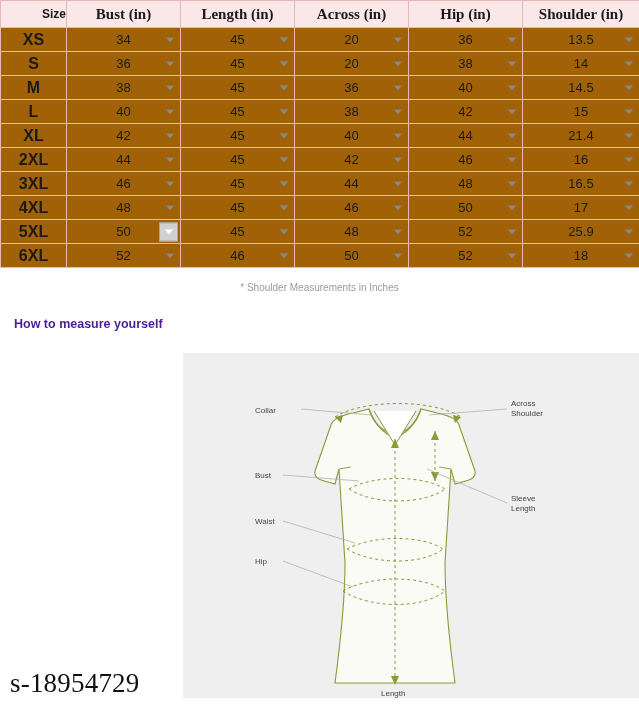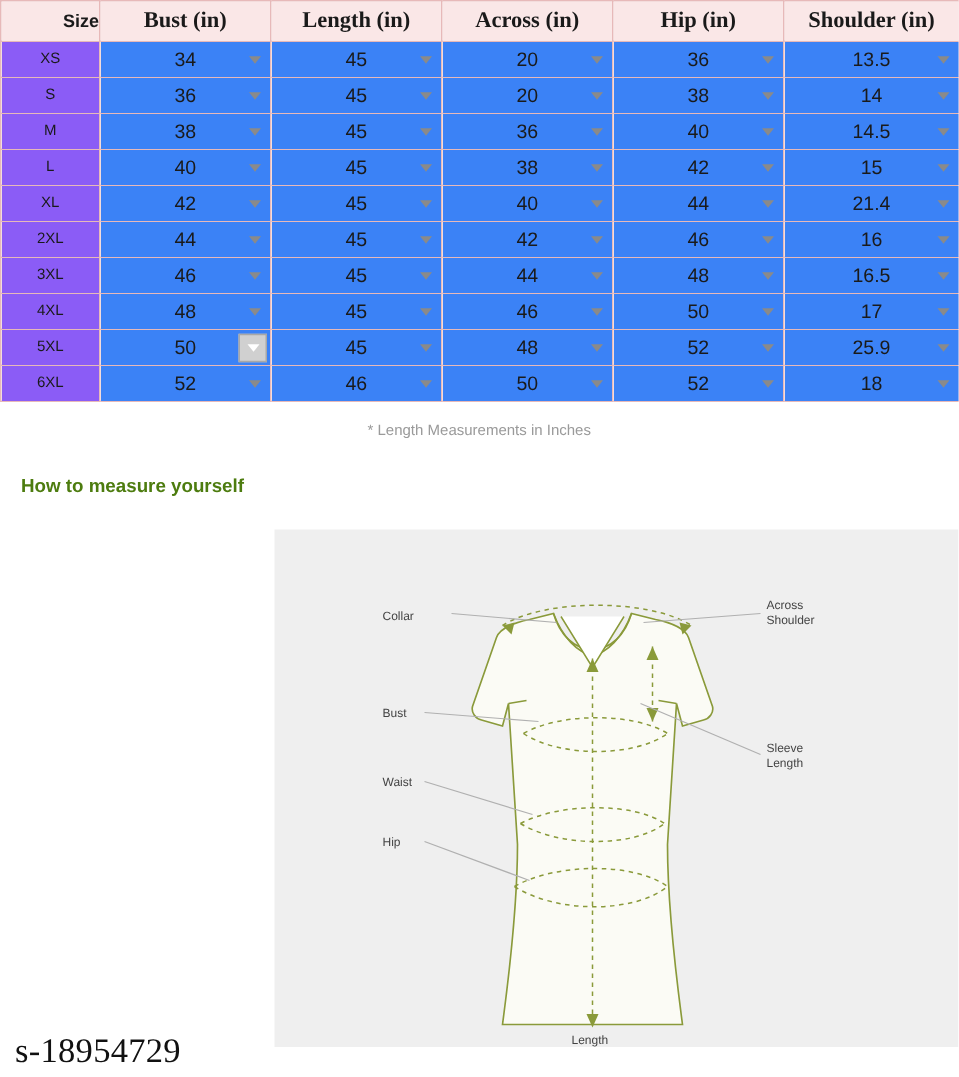--- a/index.html
+++ b/index.html
@@ -41,26 +41,26 @@
     height: 26px;
   }
   table.size-table thead th.size-head {
     font-family: "Liberation Sans", sans-serif;
     font-style: normal;
     font-size: 12px;
     font-weight: bold;
     text-align: right;
   }
   table.size-table td.size-cell {
-    background: #8b5cf6;
-    font-weight: normal;
-    font-size: 10px;
+    background: #a16207;
+    font-weight: bold;
+    font-size: 16px;
   }
   table.size-table td.val-cell {
-    background: #3b82f6;
+    background: #a16207;
     font-size: 13px;
   }
   .cell-inner {
     display: flex;
     align-items: center;
     justify-content: center;
     height: 100%;
     width: 100%;
     position: relative;
   }
@@ -103,42 +103,42 @@
     font-size: 10px;
     color: #9a9a9a;
     margin-top: 14px;
   }
 
   
   .how-title {
     margin: 24px 0 0 14px;
     font-size: 12.5px;
     font-weight: bold;
-    color: #4d7c0f;
+    color: #4c1d95;
   }
 
   
   .diagram-wrap {
     margin: 22px 0 0 183px;
     width: 456px;
     height: 345px;
     background: #efefef;
     position: relative;
     overflow: hidden;
   }
   .diagram-wrap svg {
     display: block;
   }
 
   
   .watermark {
     position: absolute;
     left: 10px;
-    bottom: 4px;
-    font-size: 23px;
+    bottom: 19px;
+    font-size: 27px;
     font-family: "Liberation Serif", serif;
     color: #111;
     letter-spacing: 0.2px;
   }
 </style>
 </head>
 <body>
 
 <table class="size-table">
   <colgroup>
@@ -497,21 +497,21 @@
         <div class="cell-inner">
             <span>18</span>
             <span class="caret"></span>
           </div>
       </td>
     </tr>
 
   </tbody>
 </table>
 
-<div class="footnote">* Length Measurements in Inches</div>
+<div class="footnote">* Shoulder Measurements in Inches</div>
 
 <div class="how-title">How to measure yourself</div>
 
 <div class="diagram-wrap">
   <svg width="456" height="345" viewBox="0 0 456 345">
 
     <g fill="#fbfbf5" stroke="#8a9a3a" stroke-width="1.1">
       <path d="M148 72
                C 150 66, 160 62, 170 60
                L 186 56

